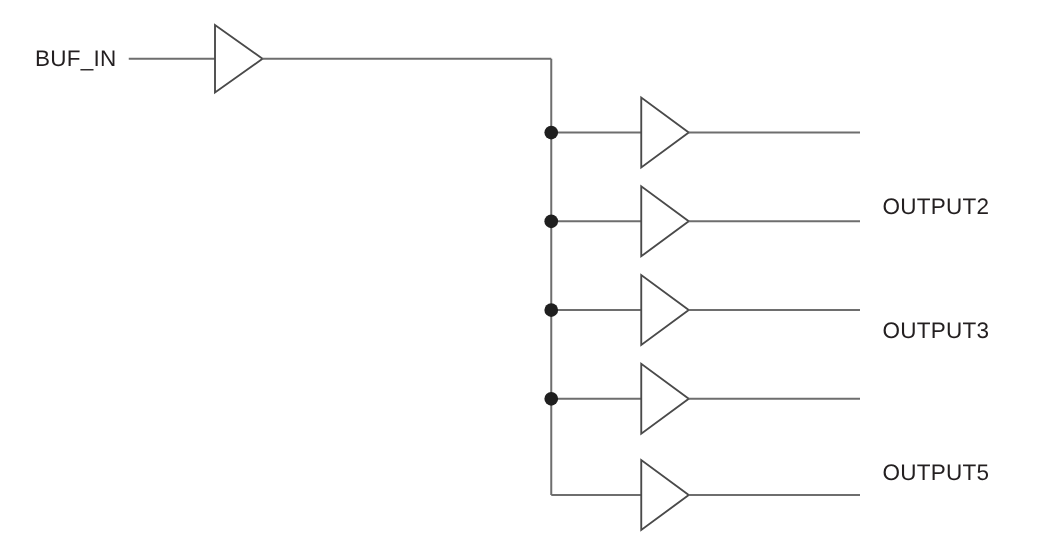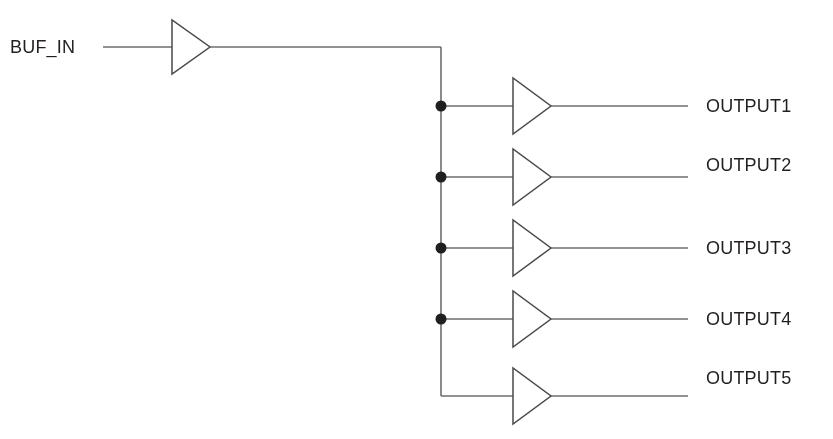--- a/index.html
+++ b/index.html
@@ -43,25 +43,25 @@
   }
   .label {
     position: absolute;
     height: 20px;
     line-height: 20px;
     font-size: 18px;
     color: var(--text);
     white-space: nowrap;
     letter-spacing: 0.2px;
   }
-  .label-buf-in { left: 10px; top: 37px; }
+  .label-buf-in { left: 28px; top: 37px; }
   .label-out { left: 706px; }
   .label-out1 { top: 96px; }
   .label-out2 { top: 155px; }
-  .label-out3 { top: 238px; }
+  .label-out3 { top: 254px; }
   .label-out4 { top: 309px; }
   .label-out5 { top: 368px; }
 </style>
 </head>
 <body>
 
 <div class="canvas">
 
   <svg class="schematic-svg" width="833" height="439" viewBox="0 0 833 439">
 
@@ -103,19 +103,17 @@
     <g>
       <line class="wire" x1="441" y1="396" x2="513" y2="396"></line>
       <polygon class="buffer-shape" points="513,368 513,424 551,396"></polygon>
       <line class="wire" x1="551" y1="396" x2="688" y2="396"></line>
     </g>
 
   </svg>
 
   <div class="label label-buf-in">BUF_IN</div>
 
-  <div class="label label-out label-out1">OUTPUT1</div>
   <div class="label label-out label-out2">OUTPUT2</div>
   <div class="label label-out label-out3">OUTPUT3</div>
-  <div class="label label-out label-out4">OUTPUT4</div>
   <div class="label label-out label-out5">OUTPUT5</div>
 
 </div>
 
 </body></html>

